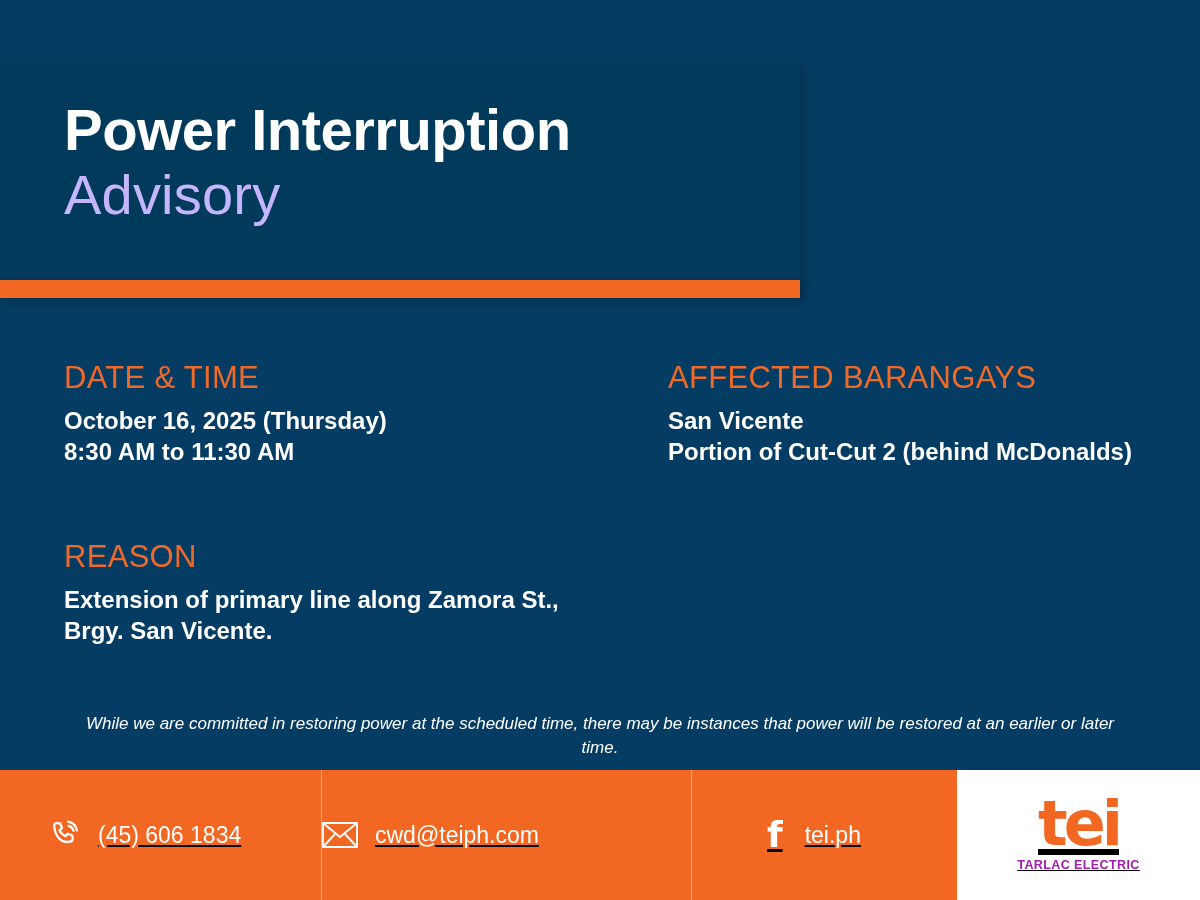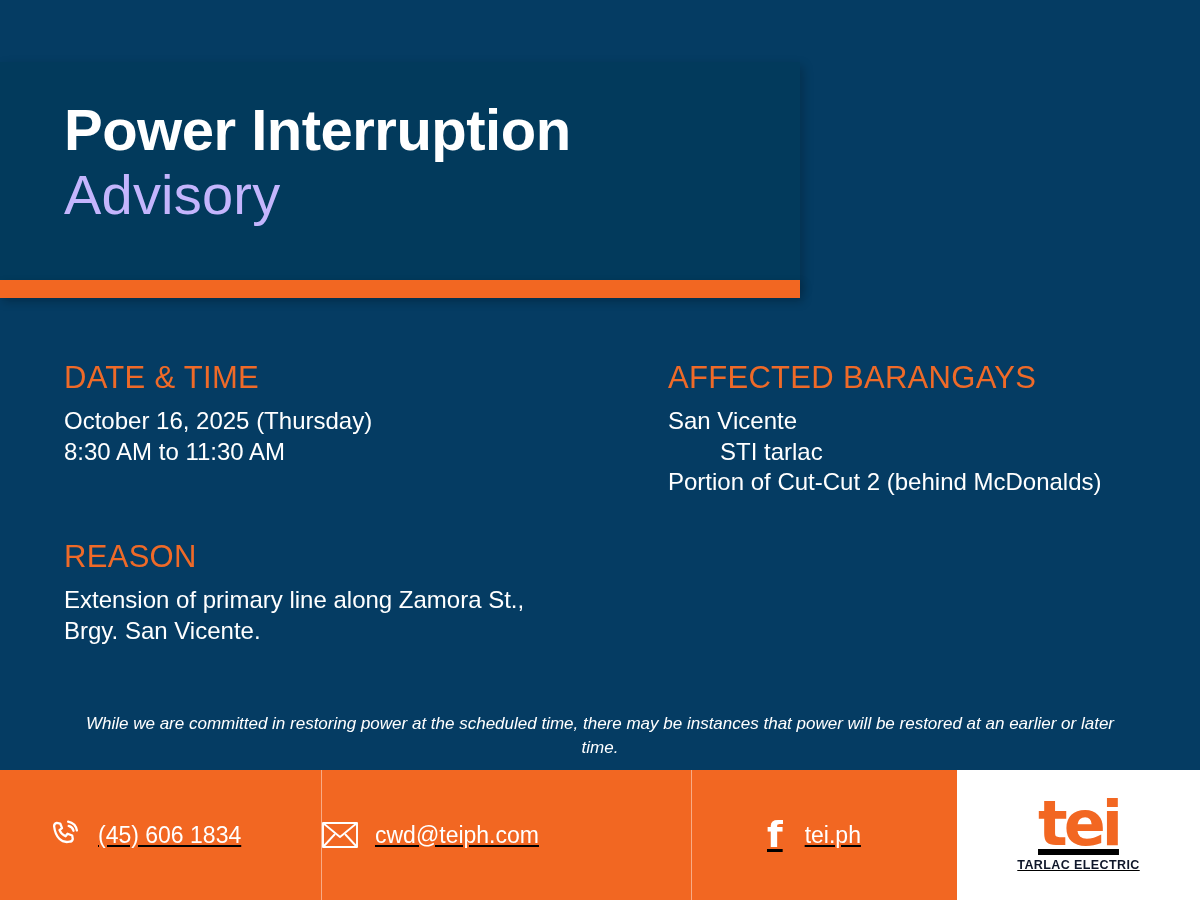--- a/index.html
+++ b/index.html
@@ -78,21 +78,21 @@
     color: #ef6a28;
     font-size: 31px;
     font-weight: 400;
     letter-spacing: 0.3px;
     margin: 0 0 10px 0;
     white-space: nowrap;
   }
   .section-body {
     color: #ffffff;
     font-size: 24px;
-    font-weight: 400;
+    font-weight: 700;
     line-height: 1.28;
     margin: 0;
   }
   .section-body .indent {
     display: block;
     padding-left: 52px;
   }
   .block-gap {
     height: 72px;
   }
@@ -180,21 +180,21 @@
     font-weight: 700;
     color: #f26722;
     line-height: 0.85;
     letter-spacing: -4px;
     font-family: "DejaVu Sans", sans-serif;
   }
   .logo-caption {
     margin-top: 7px;
     font-size: 12.5px;
     font-weight: 700;
-    color: #0f172a;
+    color: #a21caf;
     letter-spacing: 0.4px;
   }
 </style>
 </head>
 <body>
 
 <div class="title-panel">
   <h1 class="title-main">Power Interruption</h1>
   <div class="title-sub">Advisory</div>
 </div>
@@ -222,21 +222,20 @@
       </div>
     </div>
 
   </div>
 
   <div class="col-right">
     <div>
       <div class="section-heading">AFFECTED BARANGAYS</div>
       <div class="section-body">
         <div>San Vicente</div>
-        <div class="indent">STI tarlac</div>
         <div>Portion of Cut-Cut 2 (behind McDonalds)</div>
       </div>
     </div>
   </div>
 
 </div>
 
 <div class="disclaimer">While we are committed in restoring power at the scheduled time, there may be instances that power will be restored at an earlier or later time.</div>
 
 <div class="footer">

